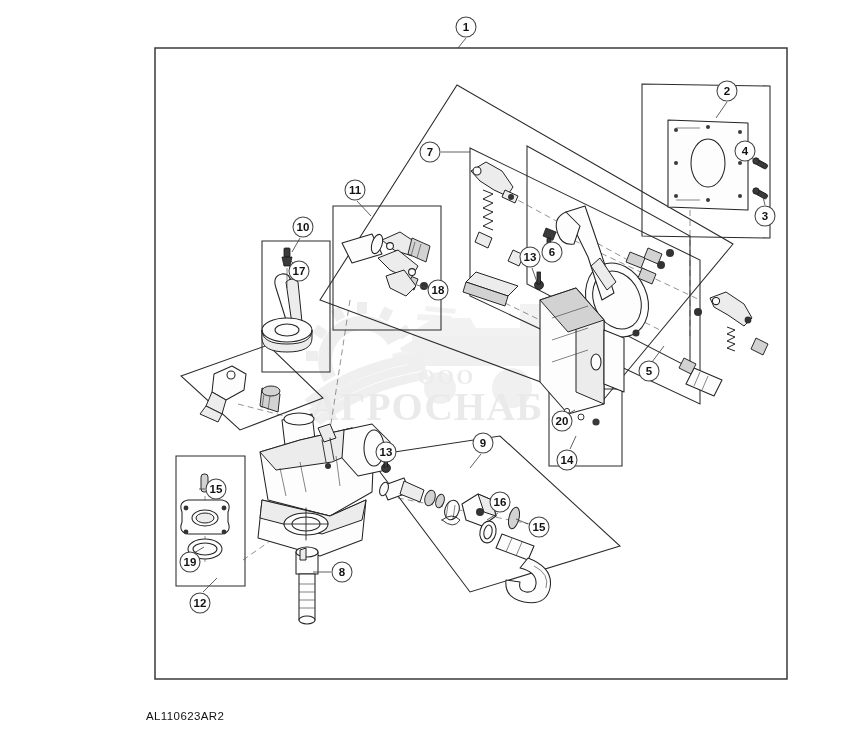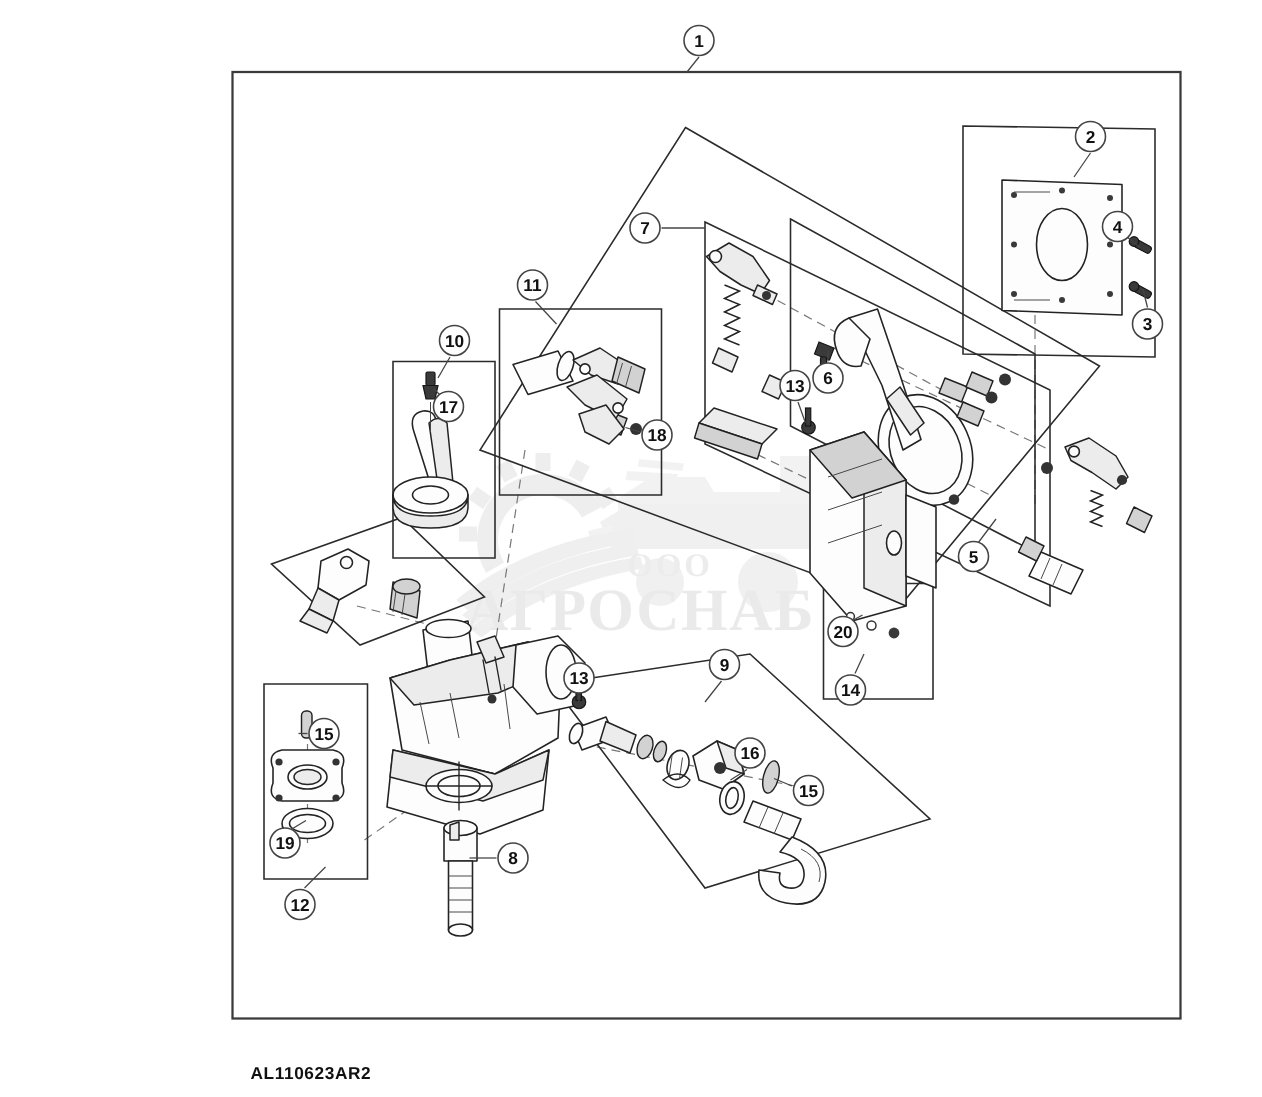--- a/index.html
+++ b/index.html
@@ -2,22 +2,22 @@
 <html><head>
 <meta charset="utf-8">
 <style>
   html,body{margin:0;padding:0;background:#fff;}
   body{width:841px;height:731px;position:relative;overflow:hidden;
        font-family:"Liberation Sans",sans-serif;color:#1a1a1a;}
   #stage{position:absolute;inset:0;width:841px;height:731px;}
   svg.layer{position:absolute;left:0;top:0;width:841px;height:731px;}
   #wm{position:absolute;left:300px;top:296px;width:256px;height:136px;
       opacity:.30;pointer-events:none;}
-  #partno{position:absolute;left:167px;top:710px;font-size:11.5px;
-          font-weight:bold;letter-spacing:.4px;color:#111;}
+  #partno{position:absolute;left:146px;top:710px;font-size:11.5px;
+          font-weight:normal;letter-spacing:.4px;color:#111;}
   .cal-t{font-family:"Liberation Sans",sans-serif;font-size:11.5px;
          font-weight:bold;fill:#111;text-anchor:middle;}
   .cbub{fill:#fff;stroke:#444;stroke-width:1.05;}
   .lead{stroke:#444;stroke-width:.85;fill:none;}
   .pan{fill:none;stroke:#2b2b2b;stroke-width:1.05;}
   .frm{fill:none;stroke:#3a3a3a;stroke-width:1.5;}
   .dsh{stroke:#777;stroke-width:.8;fill:none;stroke-dasharray:6 4;}
   .prt{fill:#fdfdfd;stroke:#232323;stroke-width:1.05;
        stroke-linejoin:round;stroke-linecap:round;}
   .prt2{fill:#ececec;stroke:#232323;stroke-width:1.0;stroke-linejoin:round;}

